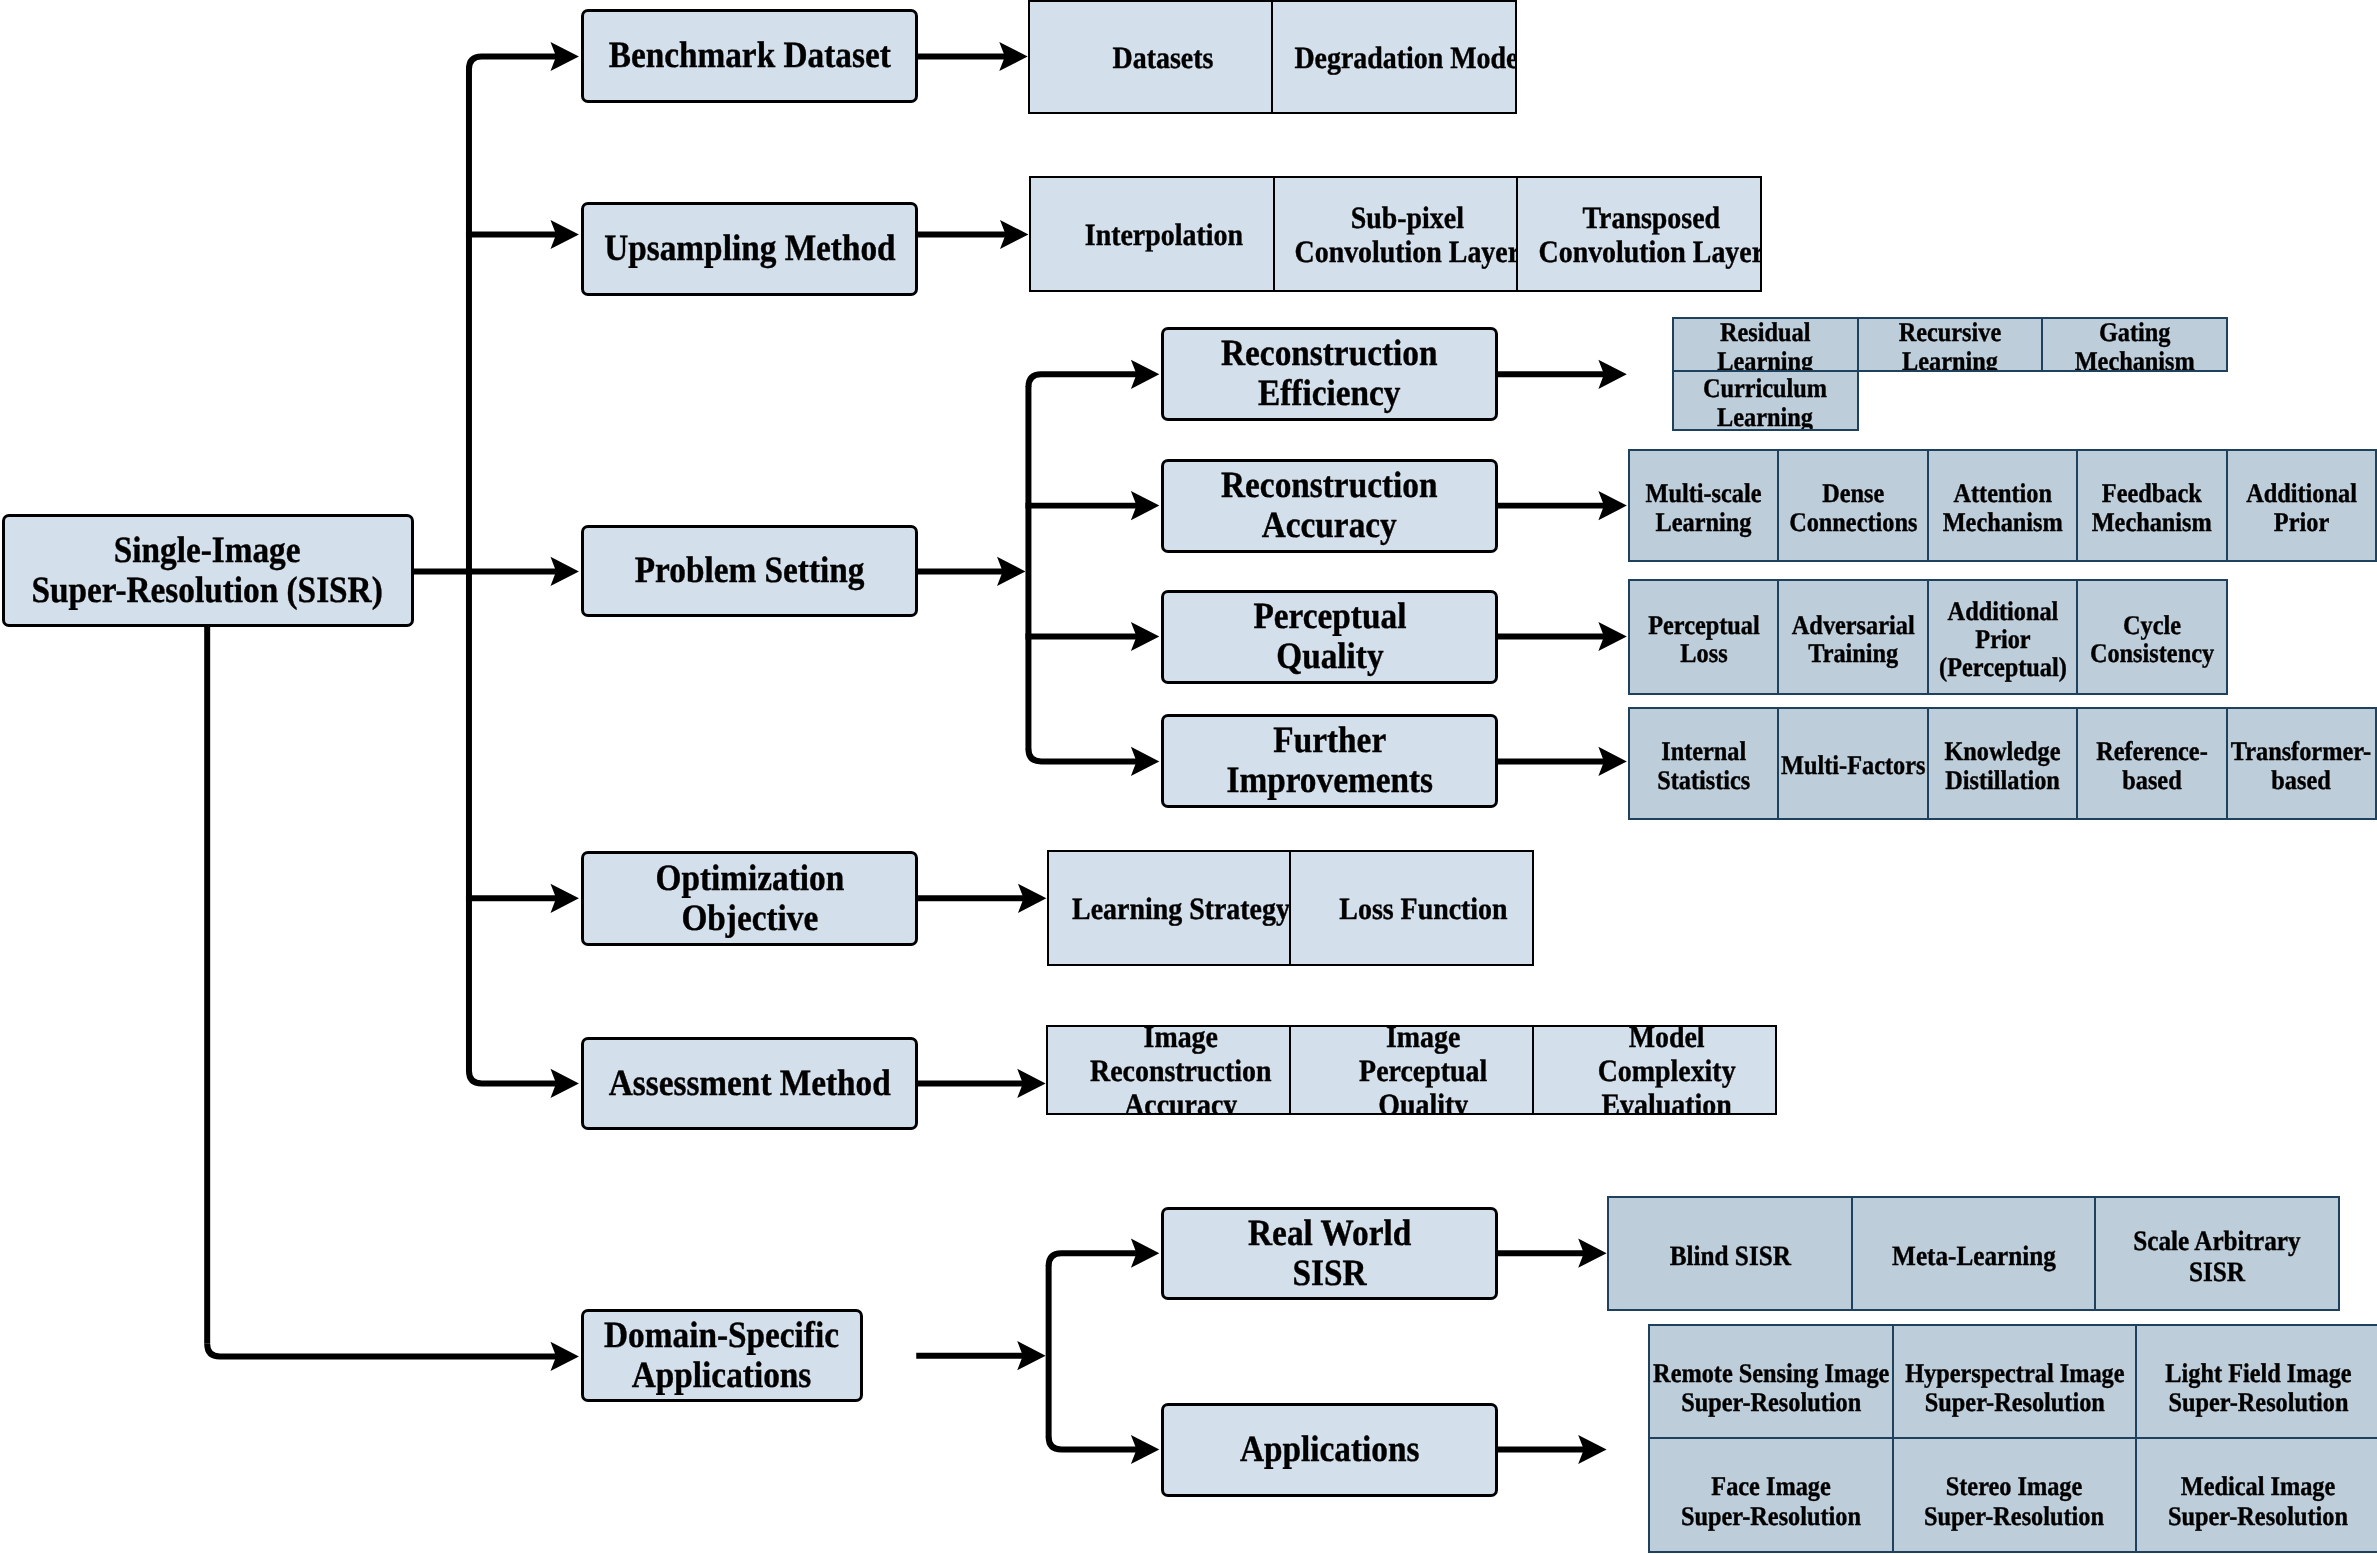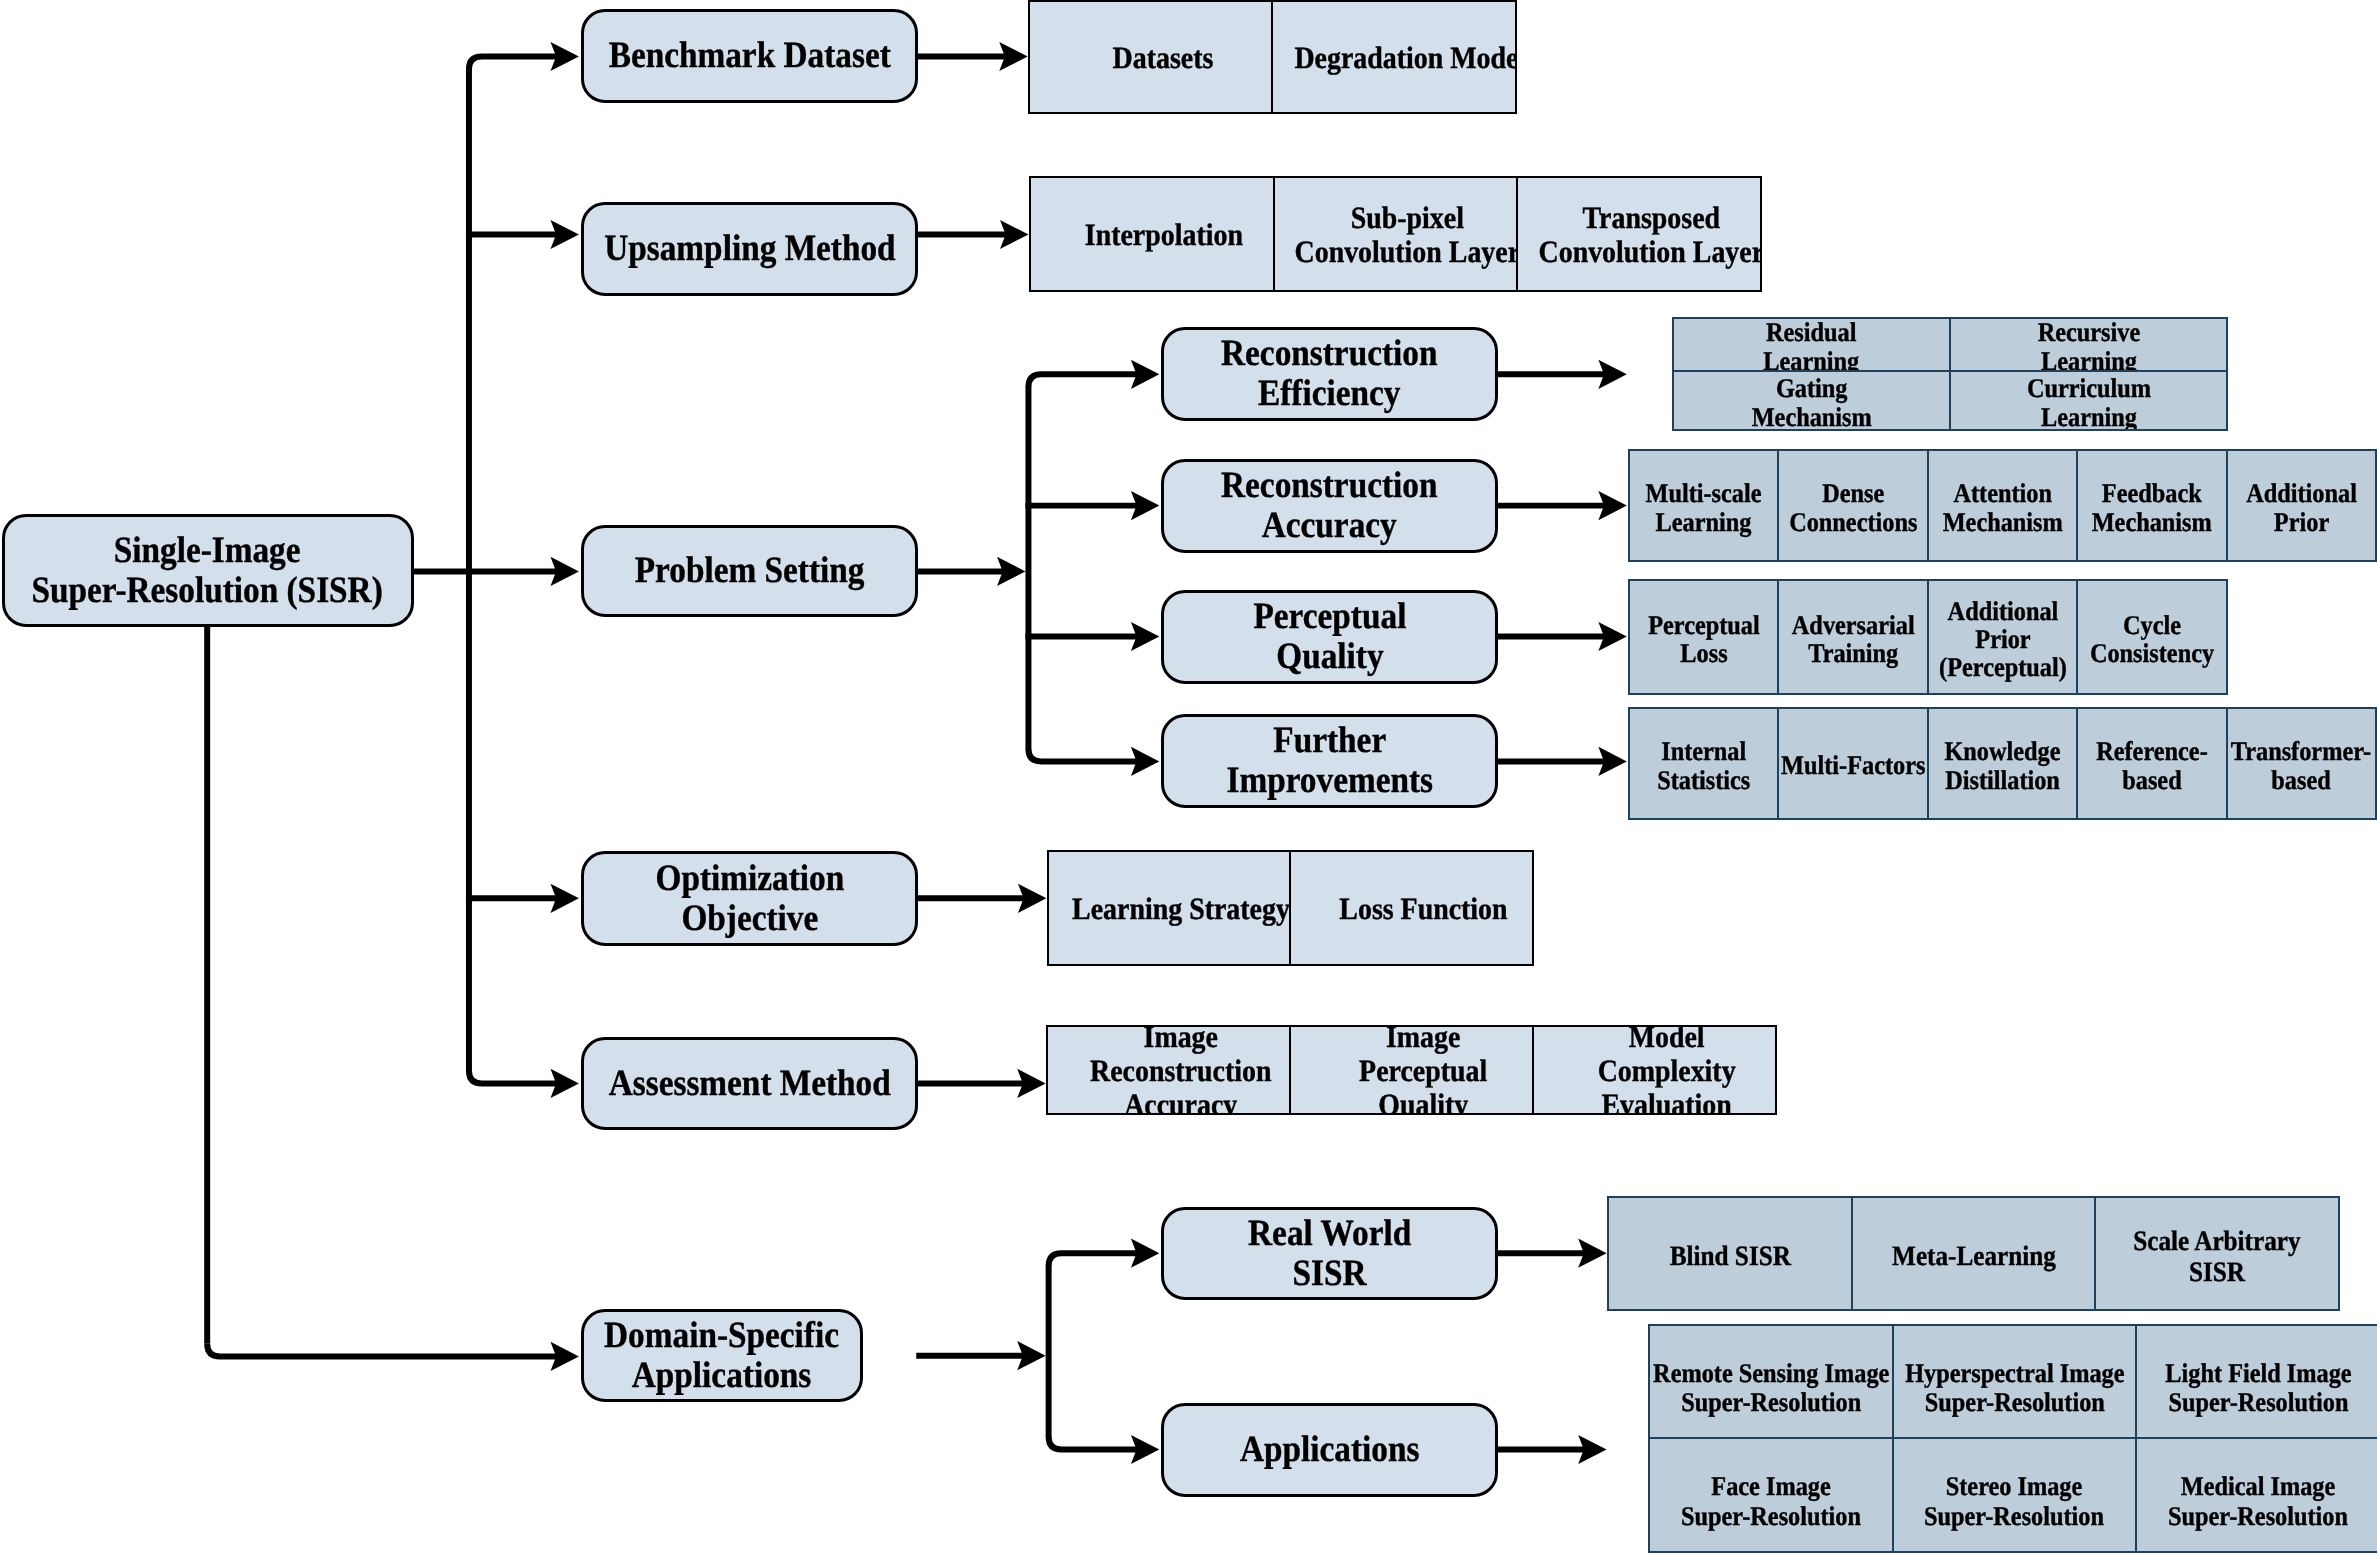--- a/index.html
+++ b/index.html
@@ -1,20 +1,20 @@
 <!DOCTYPE html>
 <html style="font-size:12px"><head><meta charset="utf-8"><title>SISR Taxonomy</title>
 <style>
   html,body{margin:0;padding:0;background:#fff;}
   #canvas{position:relative;width:2377px;height:1555px;background:#fff;overflow:hidden;
           filter:opacity(1);
           font-family:"Liberation Serif",serif;-webkit-font-smoothing:antialiased;
           text-rendering:geometricPrecision;}
   svg.links{position:absolute;left:0;top:0;width:2377px;height:1555px;}
-  .node{position:absolute;box-sizing:border-box;border:3px solid #000;border-radius:24px;
+  .node{position:absolute;box-sizing:border-box;border:3px solid #000;border-radius:7px;
         background:#d3dfea;display:flex;align-items:center;justify-content:center;}
   .node .lbl{font-weight:bold;text-align:center;color:#000;display:block;
              transform:scaleX(0.9);white-space:pre;line-height:1.08;letter-spacing:0px;
              -webkit-font-smoothing:antialiased;opacity:0.9999;
              -webkit-text-stroke:0.4px #000;}
   .tbl{position:absolute;box-sizing:border-box;display:grid;}
   .cell{box-sizing:border-box;display:flex;align-items:center;justify-content:center;
         text-align:center;overflow:hidden;}
   .cell .lbl{font-weight:bold;color:#000;display:block;transform:scaleX(0.9);
              white-space:pre;-webkit-font-smoothing:antialiased;opacity:0.9999;
@@ -140,21 +140,21 @@
       </div>
 <div class="cell">
         <span class="lbl" style="font-size:31px;transform:scaleX(0.9);line-height:34px;top:1.1px;">Sub-pixel
 Convolution Layer</span>
       </div>
 <div class="cell">
         <span class="lbl" style="font-size:31px;transform:scaleX(0.9);line-height:34px;top:1.1px;">Transposed
 Convolution Layer</span>
       </div>
 </div>
-<div class="tbl t-dark" style="left:1629px;top:318px;width:598px;height:112px;grid-template-columns:repeat(2,1fr);grid-template-rows:repeat(1,1fr);padding-left:44px;">
+<div class="tbl t-dark" style="left:1629px;top:318px;width:598px;height:112px;grid-template-columns:repeat(3,1fr);grid-template-rows:repeat(1,1fr);padding-left:44px;">
 <div class="cell">
         <span class="lbl" style="font-size:27px;transform:scaleX(0.9);line-height:28.4px;top:2.2px;">Residual
 Learning</span>
       </div>
 <div class="cell">
         <span class="lbl" style="font-size:27px;transform:scaleX(0.9);line-height:28.4px;top:2.2px;">Recursive
 Learning</span>
       </div>
 <div class="cell">
         <span class="lbl" style="font-size:27px;transform:scaleX(0.9);line-height:28.4px;top:2.2px;">Gating

